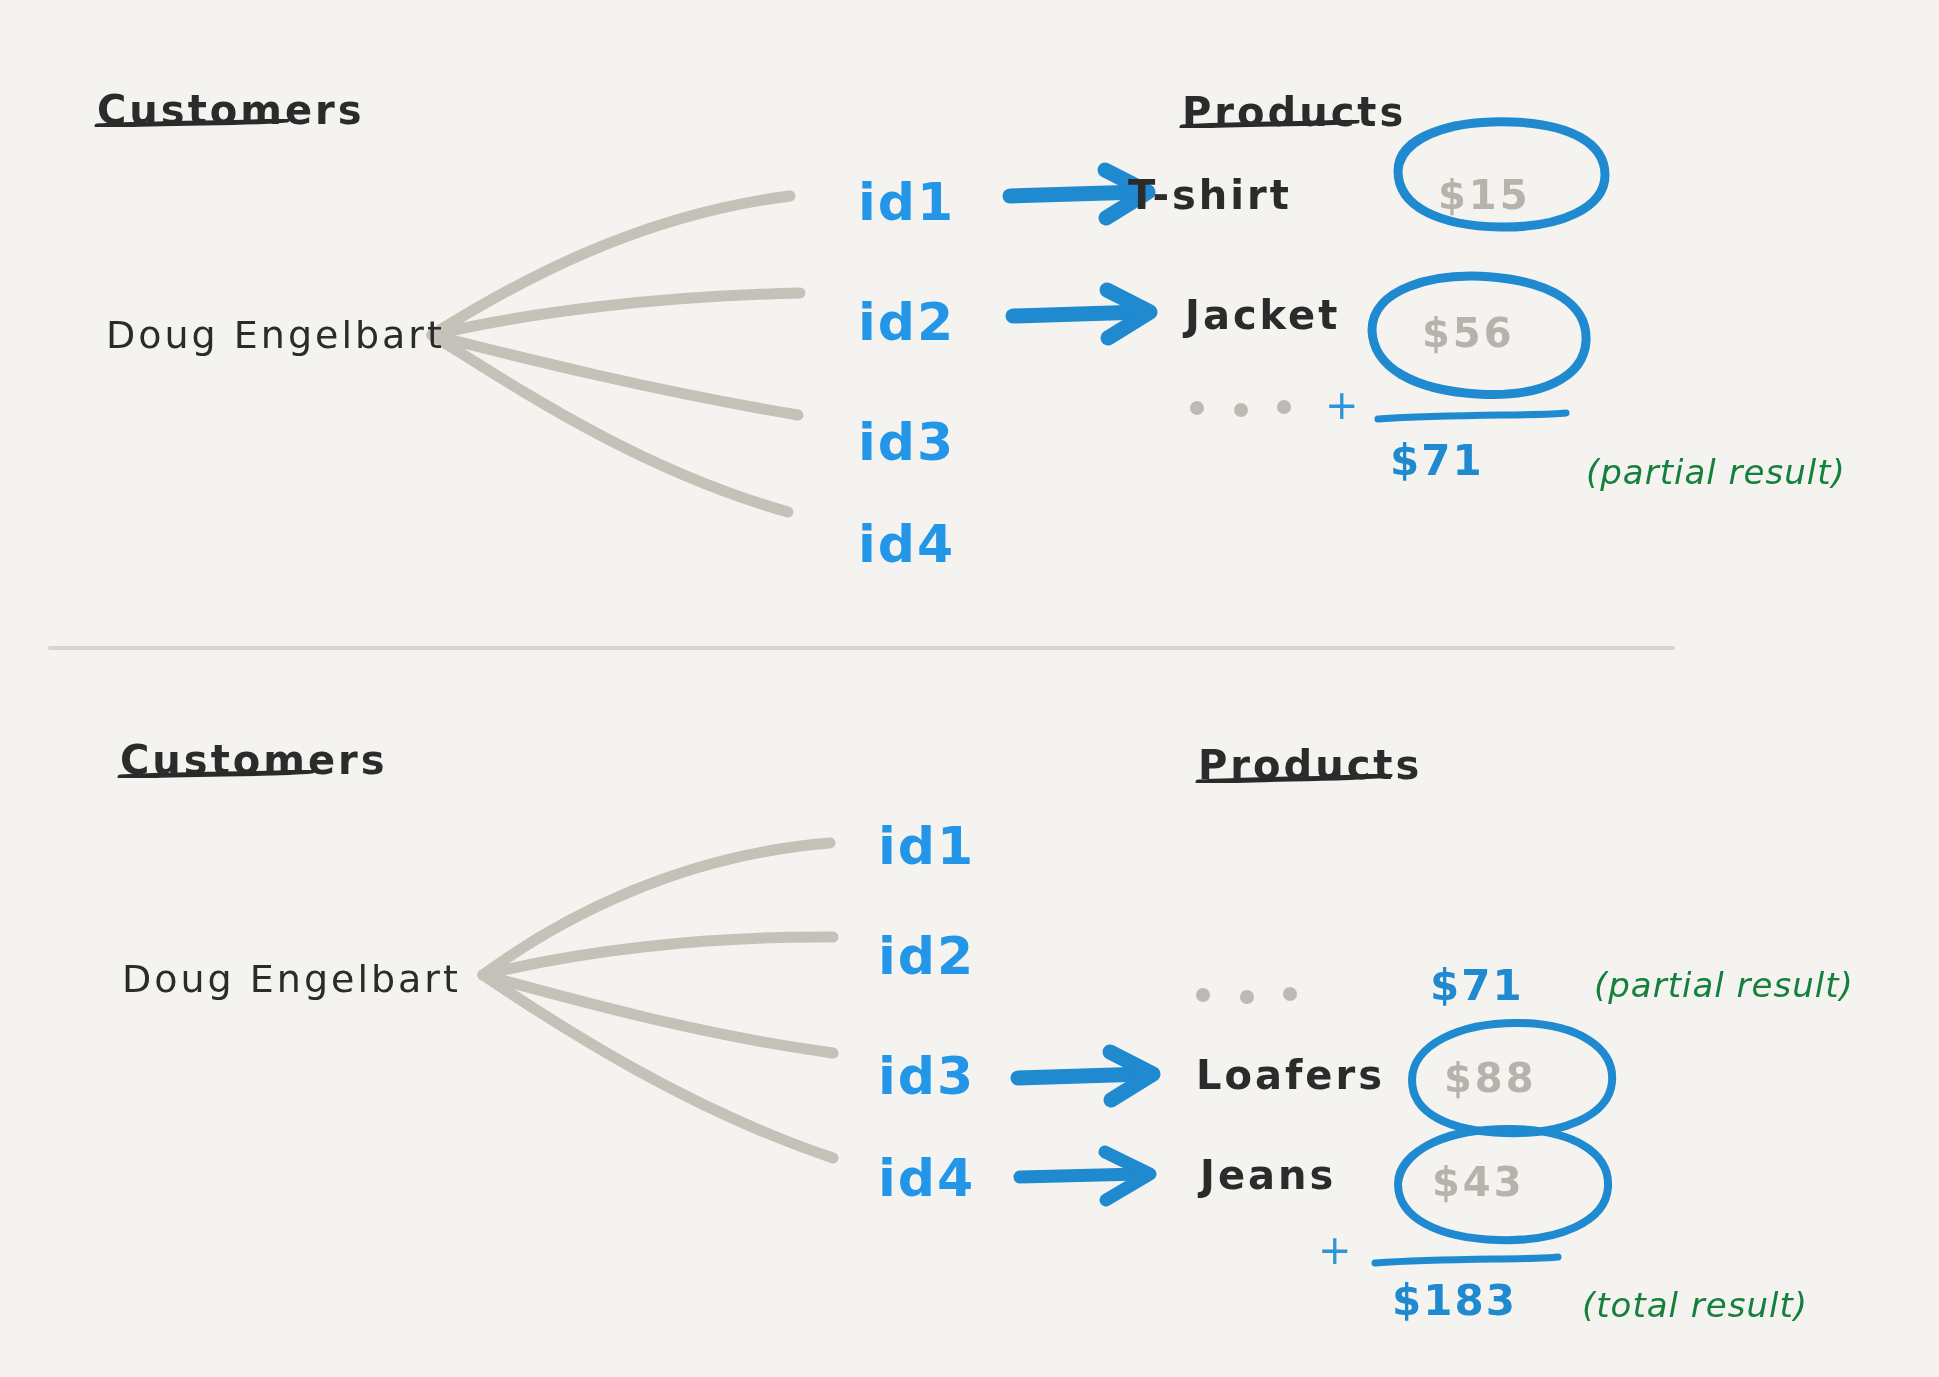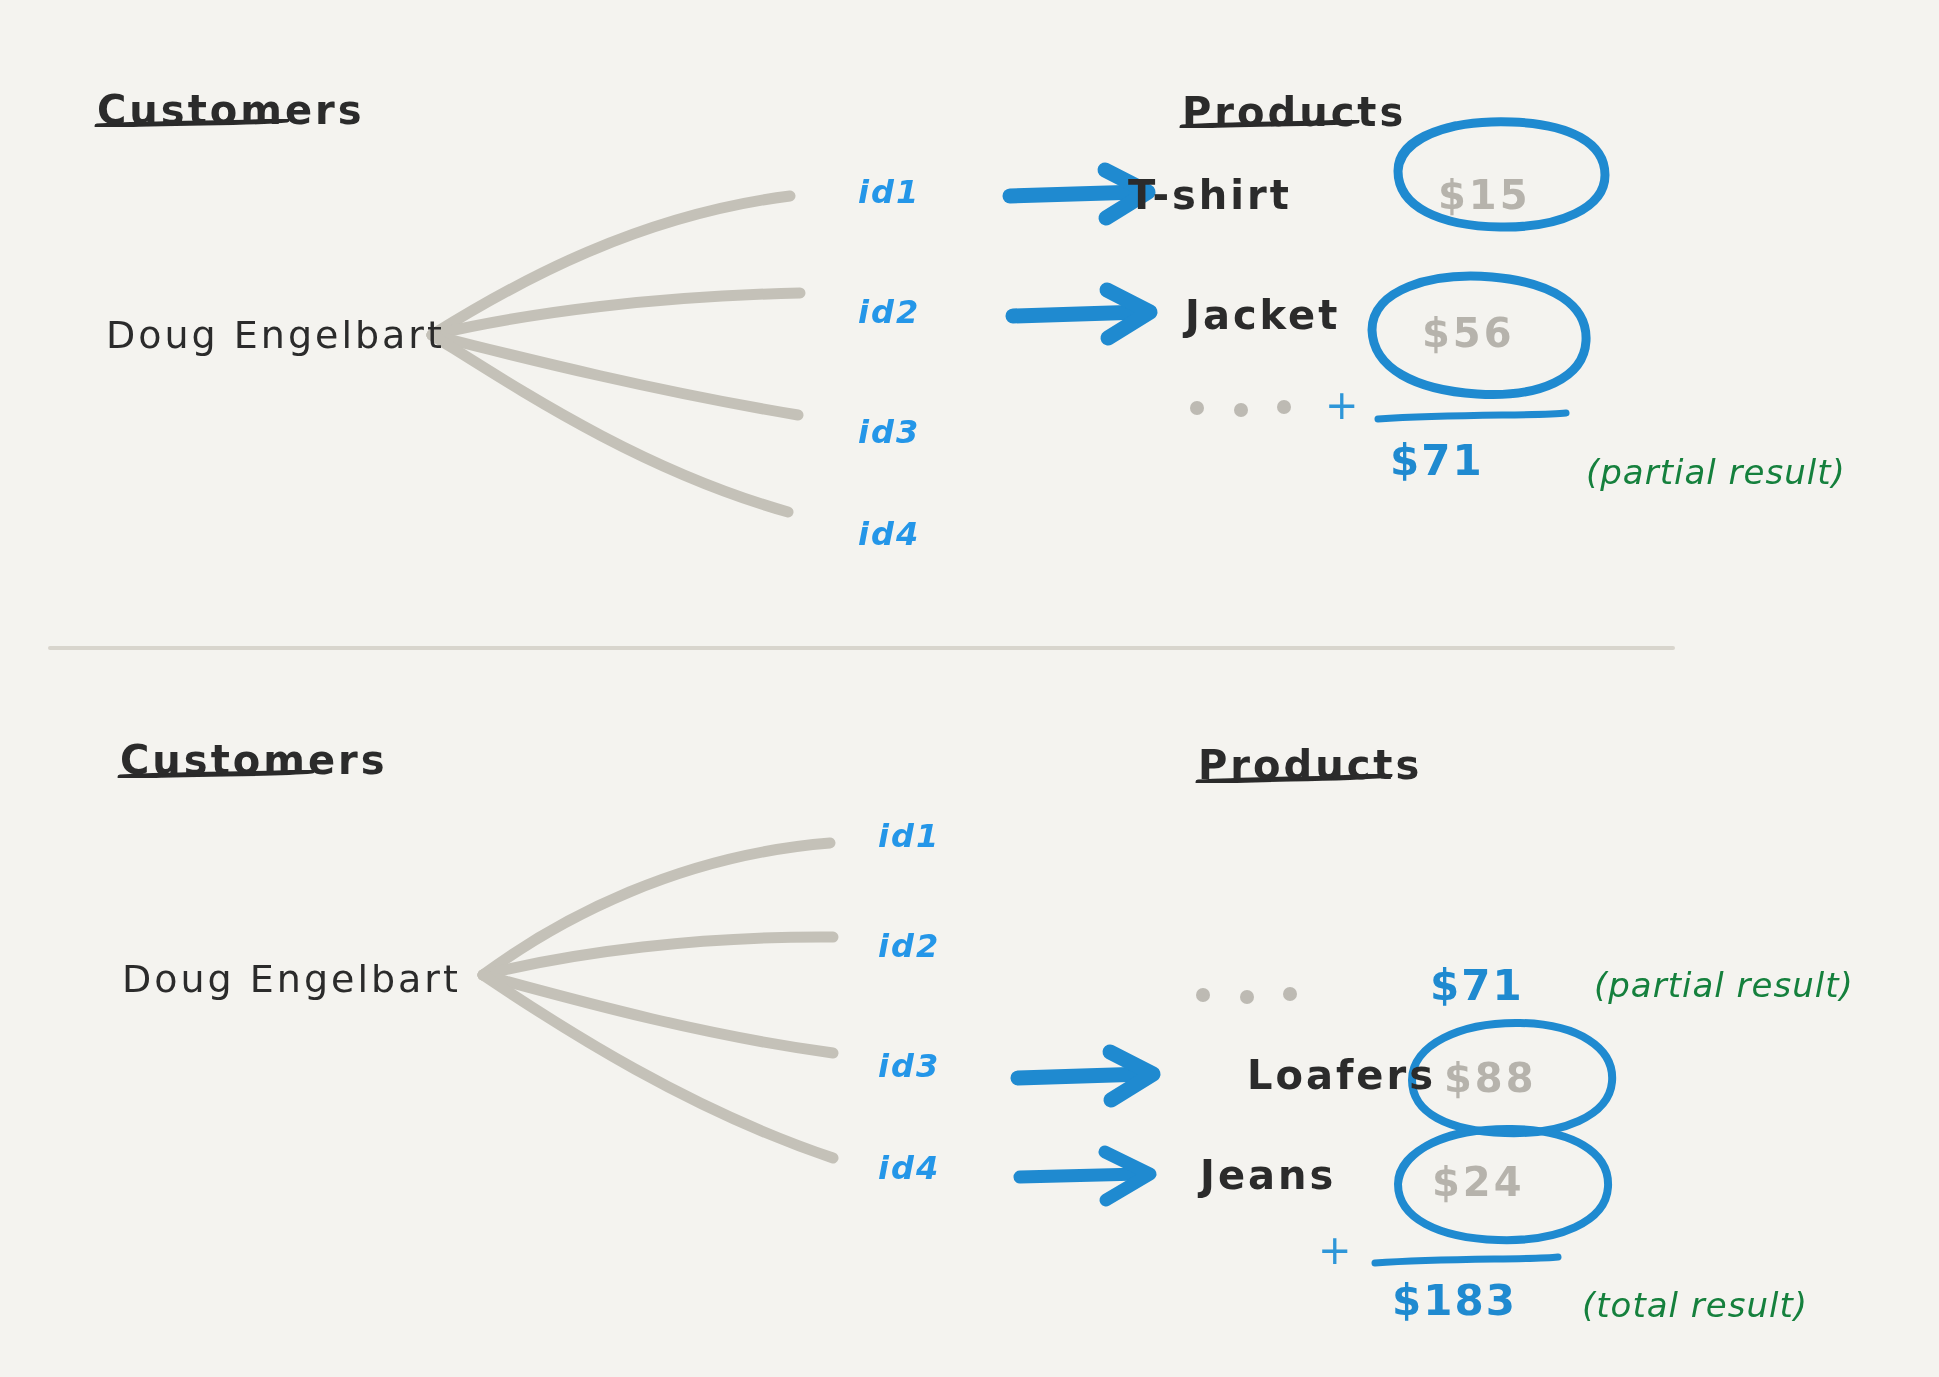--- a/index.html
+++ b/index.html
@@ -41,24 +41,23 @@
     color: #2b2b2b;
     letter-spacing: 3px;
   }
   .customer-name {
     font-size: 38px;
     font-weight: 500;
     color: #2b2b2b;
     letter-spacing: 3px;
   }
   .id-label {
-    font-size: 32px;
+    font-size: 52px;
     font-weight: 600;
     color: #2496e8;
-    font-style: italic;
     letter-spacing: 2px;
   }
   .price-text {
     font-size: 40px;
     font-weight: 600;
     color: #b6b3ac;
     letter-spacing: 3px;
   }
   .sum-text {
     font-size: 42px;
@@ -193,25 +192,25 @@
   <div class="lbl customer-name" style="left:122px; top:960px;">Doug Engelbart</div>
 
   <div class="lbl id-label" style="left:878px; top:820px;">id1</div>
   <div class="lbl id-label" style="left:878px; top:930px;">id2</div>
   <div class="lbl id-label" style="left:878px; top:1050px;">id3</div>
   <div class="lbl id-label" style="left:878px; top:1152px;">id4</div>
 
   <div class="lbl sum-text" style="left:1430px; top:965px;">$71</div>
   <div class="lbl note-text" style="left:1594px; top:968px;">(partial result)</div>
 
-  <div class="lbl product-name" style="left:1247px; top:1055px;">Loafers</div>
+  <div class="lbl product-name" style="left:1196px; top:1055px;">Loafers</div>
   <div class="lbl price-text" style="left:1444px; top:1058px;">$88</div>
 
   <div class="lbl product-name" style="left:1200px; top:1155px;">Jeans</div>
-  <div class="lbl price-text" style="left:1432px; top:1162px;">$24</div>
+  <div class="lbl price-text" style="left:1432px; top:1162px;">$43</div>
 
   <div class="lbl plus-text" style="left:1318px; top:1230px;">+</div>
 
   <div class="lbl sum-text" style="left:1392px; top:1280px;">$183</div>
 
   <div class="lbl note-text" style="left:1582px; top:1288px;">(total result)</div>
 
 </div>
 
 </body></html>

